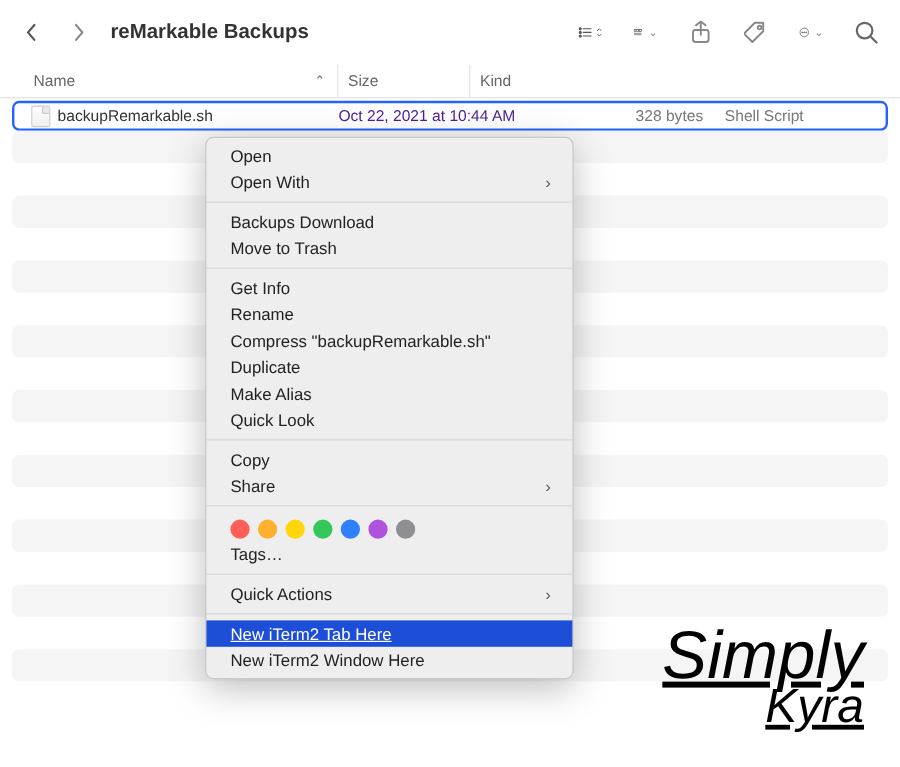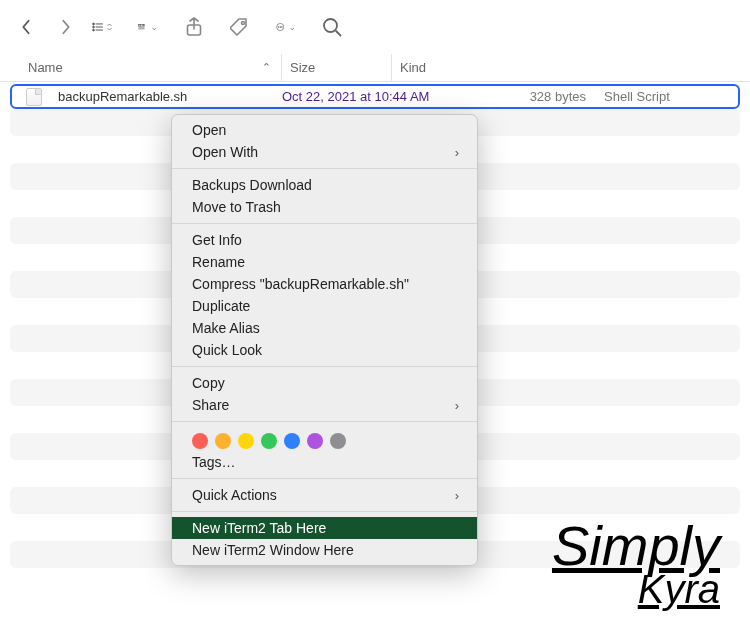--- a/index.html
+++ b/index.html
@@ -21,30 +21,30 @@
     .col-date { width: 208px; }
     .col-size { width: 110px; }
     .col-kind { flex: 1; border-right: none; }
     .sort-arrow { position: absolute; right: 10px; font-size: 11px; color: #777; }
     
     .file-list { position: relative; }
     .row { display: flex; height: 27px; align-items: center; font-size: 13px; }
     .row.odd { background: #f5f5f5; border-radius: 6px; margin: 0 10px; }
     .row.even { background: #fff; margin: 0 10px; }
     .row.selected { border: 2px solid #2563ff; border-radius: 6px; margin: 2px 10px 0; height: 25px; background: #fff; }
-    .cell-name { width: 270px; display: flex; align-items: center; padding-left: 14px; gap: 16px; color: #333; }
+    .cell-name { width: 270px; display: flex; align-items: center; padding-left: 14px; gap: 6px; color: #333; }
     .cell-date { width: 208px; color: #4c1d95; }
     .cell-size { width: 110px; color: #777; text-align: right; padding-right: 14px; }
     .cell-kind { flex: 1; color: #777; padding-left: 4px; }
     .file-icon { width: 16px; height: 18px; background: linear-gradient(#fefefe,#f0f0f0); border:1px solid #ccc; border-radius:2px; position:relative; }
     .file-icon::after { content:""; position:absolute; top:0; right:0; width:5px; height:5px; background:#e8e8e8; border-left:1px solid #ccc; border-bottom:1px solid #ccc; }
     
     .context-menu { position: absolute; top: 114px; left: 171px; width: 307px; background: #eeeeee; border: 1px solid #c8c8c8; border-radius: 7px; box-shadow: 0 8px 30px rgba(0,0,0,0.25); padding: 4px 0; font-size: 14px; color: #222; z-index: 50; }
     .cm-item { padding: 3px 18px 3px 20px; display: flex; justify-content: space-between; align-items: center; cursor: default; }
-    .cm-item.highlight { background: #14532d; color: #fff; margin: 0; }
+    .cm-item.highlight { background: #1d4ed8; color: #fff; margin: 0; text-decoration: underline; }
     .cm-sep { height: 1px; background: #d6d6d6; margin: 5px 0; }
     .cm-sub { font-size: 13px; color: #555; }
     .tag-dots { display: flex; gap: 7px; padding: 6px 18px 2px 20px; }
     .tag-dot { width: 16px; height: 16px; border-radius: 50%; }
     
     .watermark { position:absolute; bottom: 30px; right: 30px; color:#000000; font-family: Georgia, serif; font-style: italic; pointer-events:none; z-index:1; text-align:right;text-decoration:underline; }
     .watermark .l1 { font-size:56px; line-height:0.8; }
     .watermark .l2 { font-size:40px; line-height:1; padding-left:40px; }
   </style>
 </head>
@@ -52,20 +52,21 @@
 
 <div class="toolbar">
   <div class="nav-arrows">
     <svg class="nav-arrow enabled" viewBox="0 0 12 18">
         <polyline points="9,2 3,9 9,16" fill="none" stroke="currentColor" stroke-width="2" stroke-linecap="round" stroke-linejoin="round"></polyline>
       </svg>
     <svg class="nav-arrow" viewBox="0 0 12 18">
         <polyline points="3,2 9,9 3,16" fill="none" stroke="currentColor" stroke-width="2" stroke-linecap="round" stroke-linejoin="round"></polyline>
       </svg>
   </div>
+  <div class="folder-title">reMarkable Backups</div>
   <div class="toolbar-icons">
     <div class="view-group tb-icon">
       <svg width="20" height="14" viewBox="0 0 20 14" stroke="#555" stroke-width="1.6" fill="#555">
           <circle cx="2.5" cy="2" r="1.4"></circle>
           <circle cx="2.5" cy="7" r="1.4"></circle>
           <circle cx="2.5" cy="12" r="1.4"></circle>
           <line x1="6" y1="2" x2="18" y2="2"></line>
           <line x1="6" y1="7" x2="18" y2="7"></line>
           <line x1="6" y1="12" x2="18" y2="12"></line>
         </svg>

